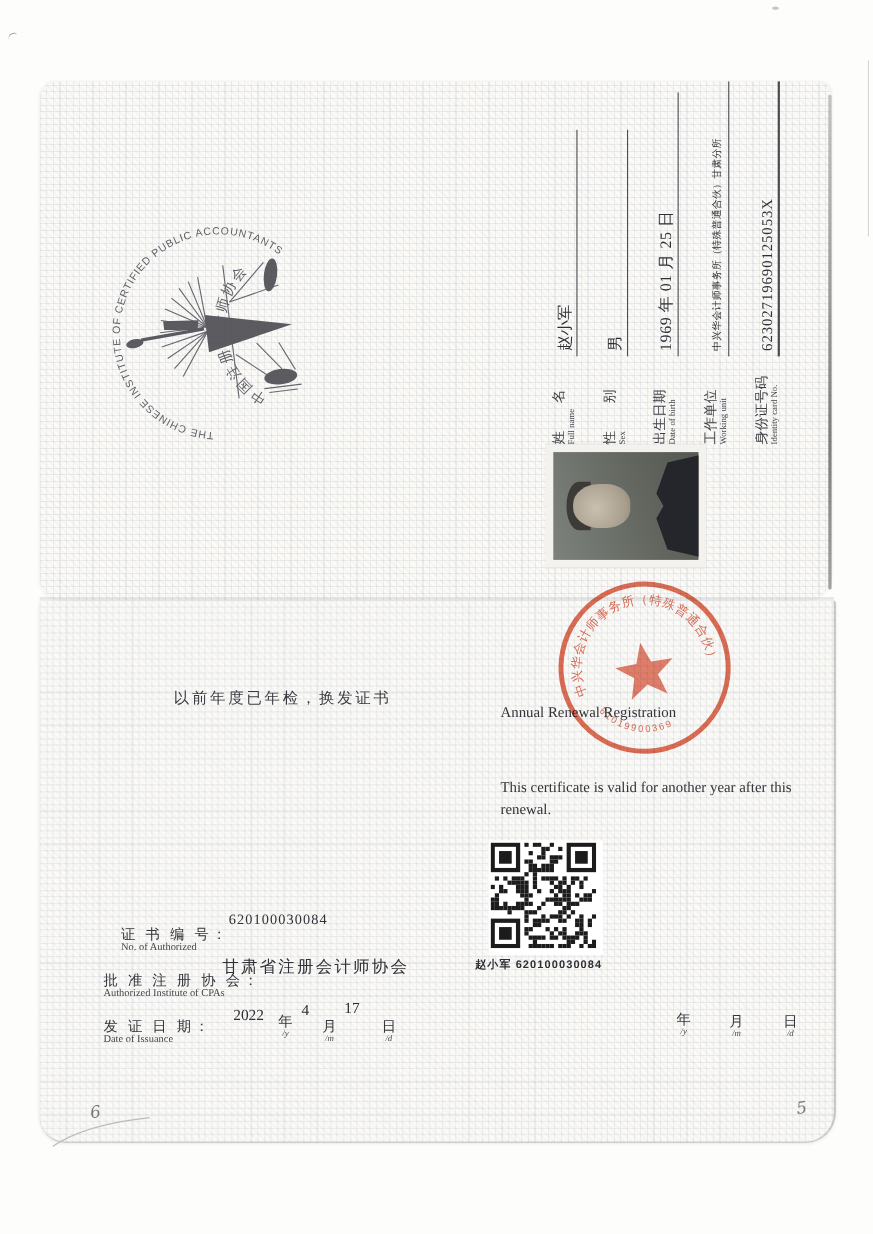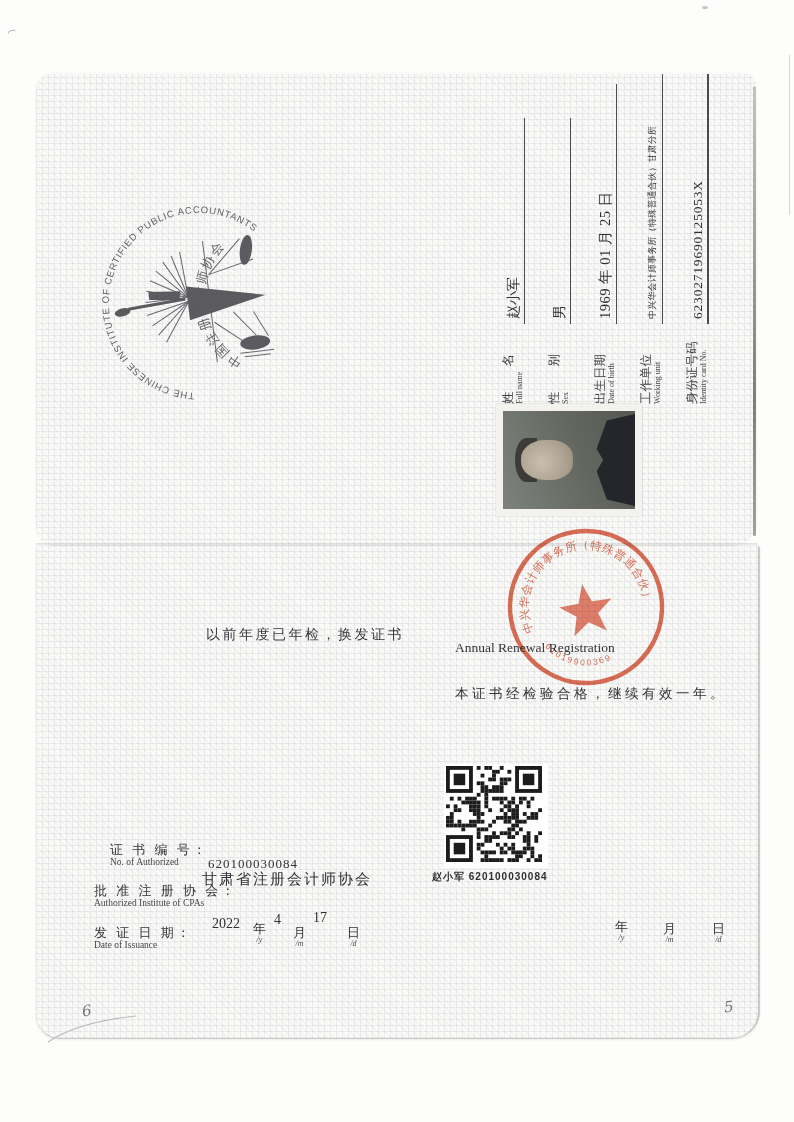--- a/index.html
+++ b/index.html
@@ -65,34 +65,34 @@
   .emblem{position:absolute;left:56px;top:122px;width:214px;height:214px;transform:rotate(-7deg);opacity:.88;}
   .emblem text{fill:#4b4b52;}
 
   
   .stamp{position:absolute;left:506px;top:527px;width:160px;height:160px;z-index:6;
     transform:rotate(-10deg);opacity:.82;mix-blend-mode:multiply;}
   .stamp text{fill:#d84f33;}
 
   
   .abs{position:absolute;}
-  .note-left{left:122px;top:80px;font-size:14px;letter-spacing:2.5px;color:#3a3a40;padding-left:48px;}
+  .note-left{left:122px;top:80px;font-size:14px;letter-spacing:2.5px;color:#3a3a40;}
   .title-zh{left:419px;top:62px;font-size:18px;letter-spacing:9px;font-weight:600;color:#2c2c32;}
   .title-en{left:419px;top:94px;font-size:13.5px;color:#333339;}
   .valid-zh{left:419px;top:139px;font-size:13.5px;letter-spacing:3.5px;color:#333339;}
   .valid-en{left:419px;top:160px;width:308px;font-size:13.5px;line-height:20px;color:#333339;}
   .qr{left:408px;top:218px;width:100px;height:100px;background:#fff;padding:2px;}
   .qr-caption{left:396px;top:324px;font-size:10px;font-weight:600;letter-spacing:1px;
     font-family:"Liberation Sans","DejaVu Sans",sans-serif;color:#2e2e33;}
 
   .lbl{line-height:1.1;}
   .lbl .zh{font-size:13px;letter-spacing:3px;color:#35353b;white-space:nowrap;}
   .lbl .en{font-size:9.5px;letter-spacing:0;color:#45454b;white-space:nowrap;}
   .cert-no-label{left:58px;top:297px;margin-left:16px;}
-  .cert-no-value{left:172px;top:282px;font-size:13px;letter-spacing:1px;color:#303036;margin-top:28px;}
+  .cert-no-value{left:172px;top:282px;font-size:13px;letter-spacing:1px;color:#303036;}
   .inst-label{left:58px;top:338px;}
   .inst-value{left:166px;top:324px;font-size:15px;letter-spacing:2px;color:#303036;}
   .issue-label{left:58px;top:380px;}
   .dval{font-size:14px;color:#2f2f35;}
   .unit{display:inline-flex;flex-direction:column;align-items:center;line-height:1;}
   .unit .uz{font-size:13px;color:#35353b;}
   .unit .us{font-size:8px;font-style:italic;color:#4a4a50;margin-top:1px;}
 </style>
 </head>
 <body>
@@ -198,21 +198,21 @@
   </div>
 
   <div class="fold"></div>
 
   <div class="page-bottom paper">
 
     <div class="abs note-left">以前年度已年检，换发证书</div>
 
     <div class="abs title-en">Annual Renewal Registration</div>
 
-    <div class="abs valid-zh">本证书经检验合格，继续有效一年。</div>
+    <div class="abs valid-en">This certificate is valid for another year after this renewal.</div>
 
     <div class="abs qr"><svg width="96" height="96" viewBox="0 0 100 100">
           <rect x="32" y="0" width="4" height="4" fill="#1c1c1c"></rect>
           <rect x="40" y="0" width="4" height="4" fill="#1c1c1c"></rect>
           <rect x="44" y="0" width="4" height="4" fill="#1c1c1c"></rect>
           <rect x="56" y="0" width="4" height="4" fill="#1c1c1c"></rect>
           <rect x="48" y="4" width="4" height="4" fill="#1c1c1c"></rect>
           <rect x="52" y="4" width="4" height="4" fill="#1c1c1c"></rect>
           <rect x="64" y="4" width="4" height="4" fill="#1c1c1c"></rect>
           <rect x="36" y="8" width="4" height="4" fill="#1c1c1c"></rect>

